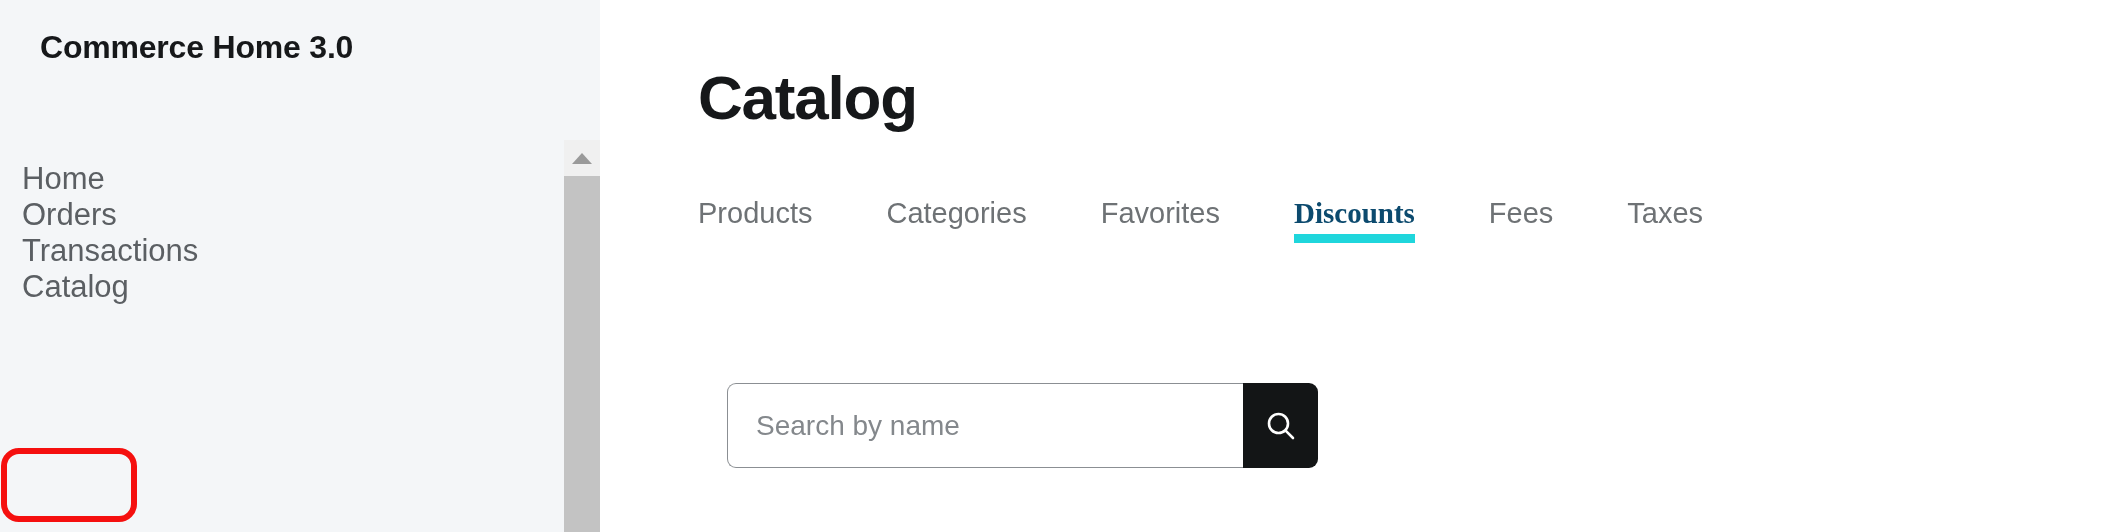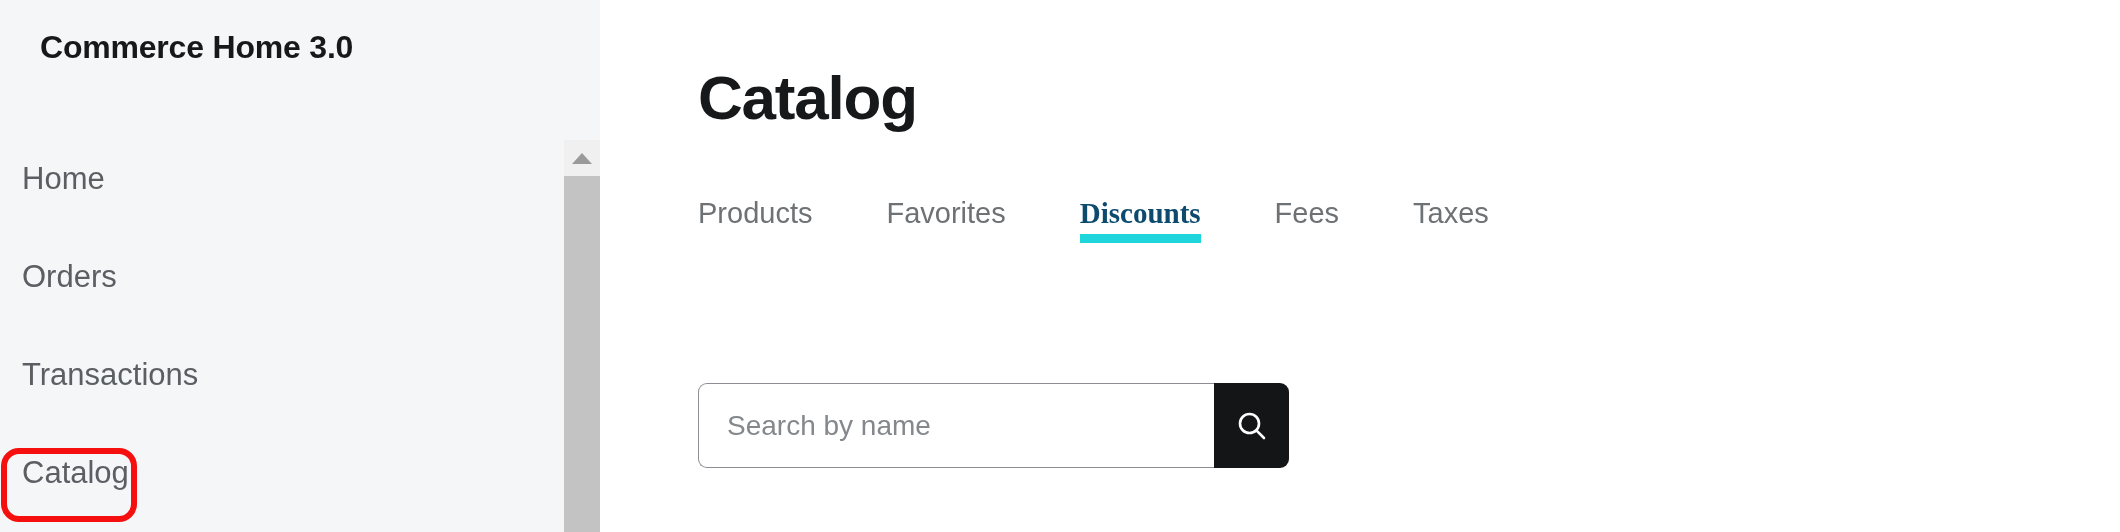--- a/index.html
+++ b/index.html
@@ -58,21 +58,20 @@
     font-weight: 400;
     color: #5b5f63;
     line-height: 1;
     height: 36px;
     display: flex;
     align-items: center;
     white-space: nowrap;
     cursor: pointer;
   }
   .nav-item + .nav-item {
-    margin-top: 62px;
   }
 
   
   .annotation-ring {
     position: absolute;
     left: 1px;
     top: 448px;
     width: 136px;
     height: 74px;
     border: 6px solid #f5100f;
@@ -193,20 +192,21 @@
     box-sizing: border-box;
     border: 1px solid #8b8f93;
     border-right: none;
     border-radius: 9px 0 0 9px;
     background: #ffffff;
     font-family: "Liberation Sans", sans-serif;
     font-size: 28px;
     color: #be185d;
     padding: 0 18px 0 28px;
     outline: none;
+    margin-left: 29px;
   }
   .search-input::placeholder {
     color: #84888c;
     opacity: 1;
   }
   .search-button {
     width: 75px;
     height: 85px;
     border: none;
     background: #131516;
@@ -254,20 +254,24 @@
 
   </aside>
 
   <main class="main">
 
     <h1 class="page-title">Catalog</h1>
 
     <div class="tabbar">
       <div class="tab">
         <span>Products</span>
+        
+      </div>
+      <div class="tab">
+        <span>Categories</span>
         
       </div>
       <div class="tab">
         <span>Favorites</span>
         
       </div>
       <div class="tab is-active">
         <span>Discounts</span>
         <span class="tab-underline" style="background: rgb(31, 214, 220);"></span>
       </div>

